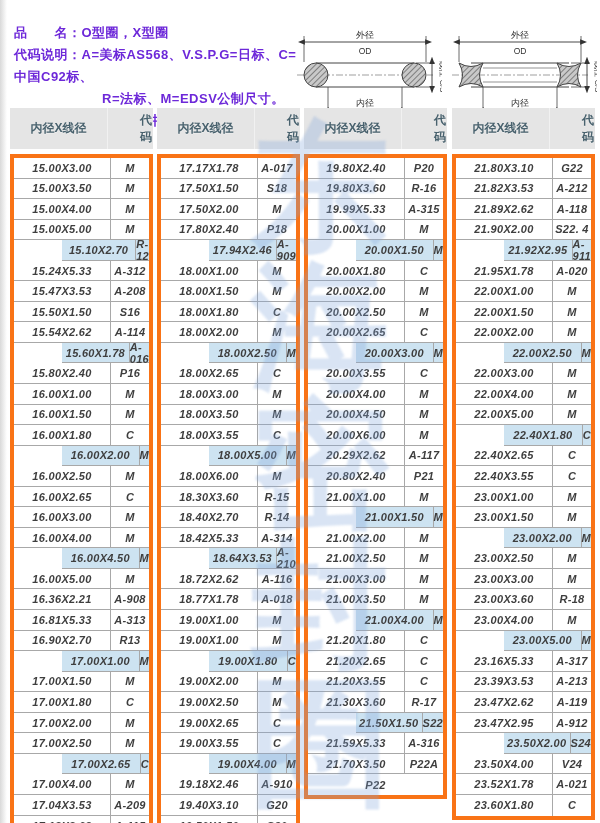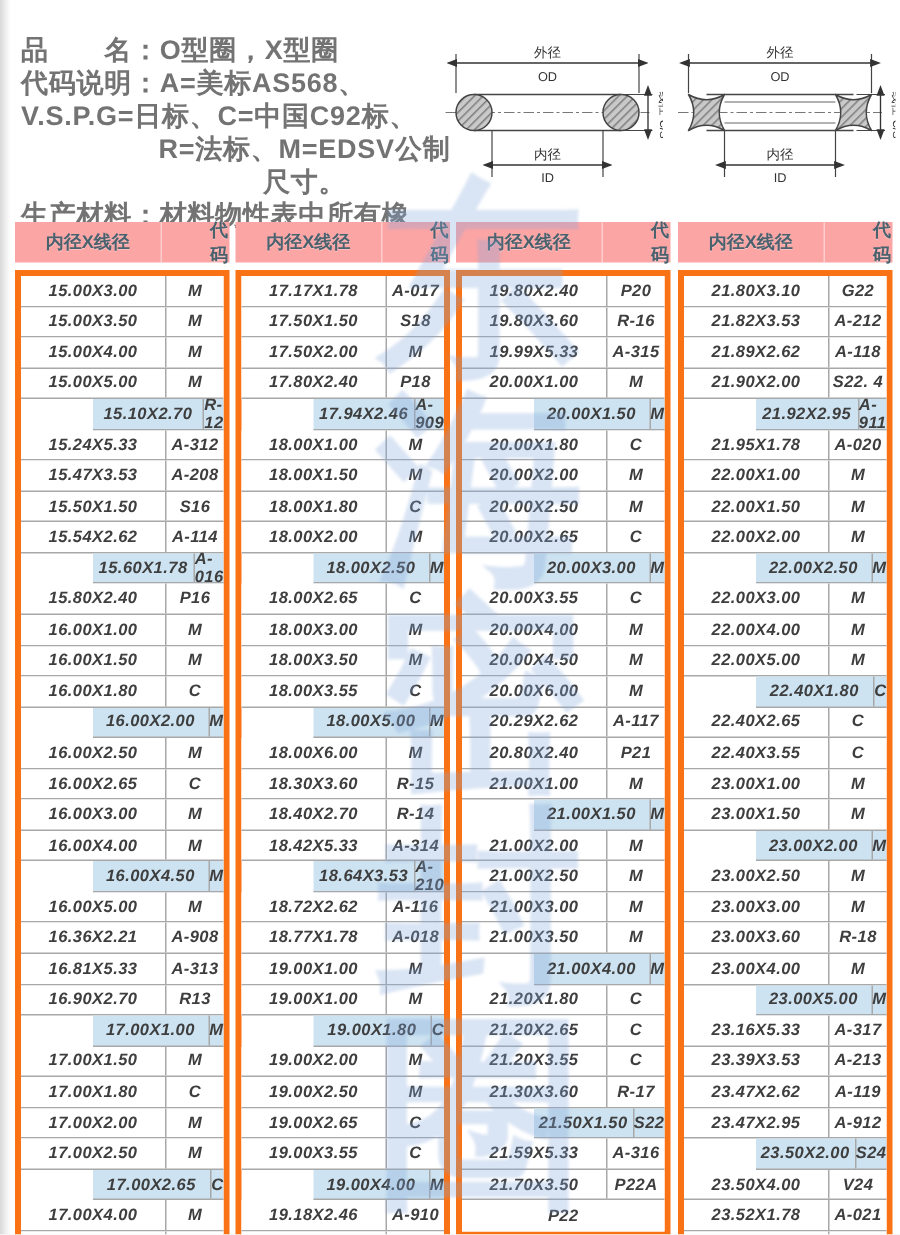--- a/index.html
+++ b/index.html
@@ -7,42 +7,42 @@
   .page {
     position:relative; width:600px; height:823px; background:#ffffff;
     overflow:hidden; margin:0 auto;
   }
   
   .scan-edge { position:absolute; left:0; top:0; width:7px; height:100%;
     background:linear-gradient(90deg,#d9d9d9,#f4f4f4 70%,#ffffff); }
 
   
   .hdr { position:absolute; left:14px; top:22px; width:290px;
-    font-size:18px; font-weight:600; color:#737373; line-height:22px;
+    font-size:13px; font-weight:600; color:#6d28d9; line-height:22px;
     letter-spacing:0.5px; }
-  .hdr .indent { padding-left:88px;text-align:center; }
+  .hdr .indent { padding-left:88px; }
 
   
   .diagrams { position:absolute; left:295px; top:4px; width:302px; height:100px;
     display:flex; gap:8px;margin-top:24px; }
   .diagram { width:147px; height:98px; }
 
   
   .watermark { position:absolute; left:205px; top:118px; width:230px;
     display:flex; flex-direction:column; align-items:center;
     font-size:138px; line-height:139px; font-weight:bold;
     color:rgba(130,165,218,0.30); filter:blur(1.2px);
     z-index:5; pointer-events:none; user-select:none; }
 
   
   .otable { position:absolute; top:108px; width:143px; z-index:2; }
   .otable.t0 { left:10px; }  .otable.t1 { left:157px; }
   .otable.t2 { left:304px; } .otable.t3 { left:452px; }
 
-  .ot-head { display:flex; height:27px; background:#fca5a5; margin-bottom:5px;margin-top:40px; }
+  .ot-head { display:flex; height:41px; background:#e5e5e5; margin-bottom:5px; }
   .ot-head .c1 { width:97px; } .ot-head .c2 { flex:1; border-left:1px solid rgba(255,255,255,0.45);padding-left:32px; }
   .ot-head div { display:flex; align-items:center; justify-content:center;
     font-size:12px; font-weight:bold; color:#49626e;
     text-shadow:0 1px 0 rgba(255,255,255,0.30); }
 
   .ot-body { border:4px solid #f97316; background:#fff;font-style:italic; }
   .ot-row { display:flex; height:20.55px; border-bottom:1px solid #a8a8a8; background:#ffffff; }
   .ot-row:last-child { border-bottom:none; }
   .ot-row.hl { background:#cde3f1;margin-left:48px; }
   .ot-row .c1 { width:97px; border-right:1px solid #a8a8a8; }

